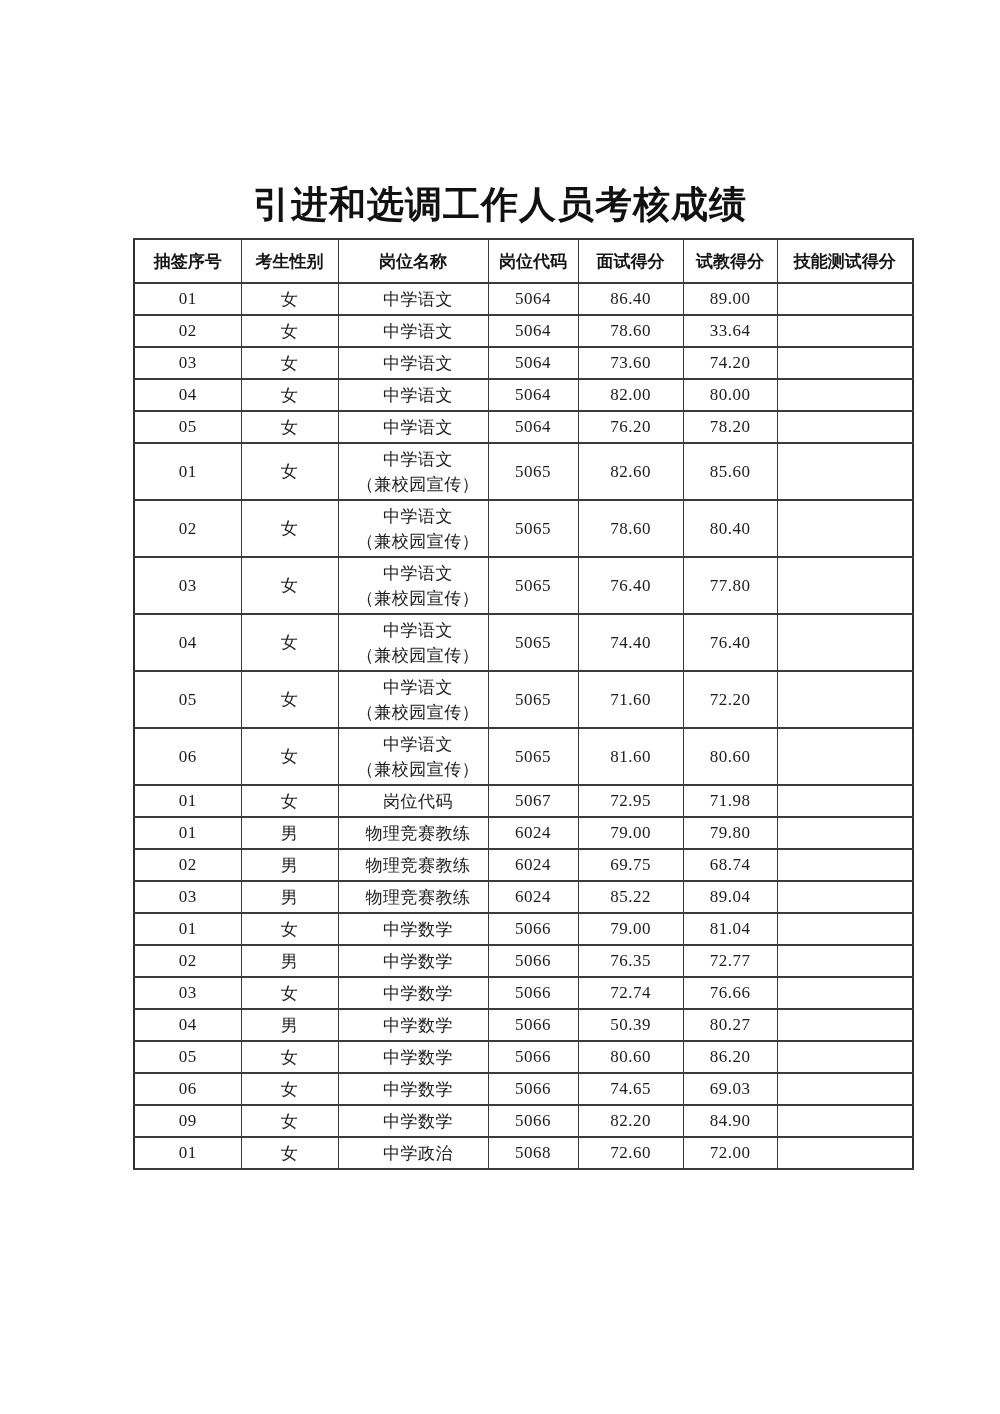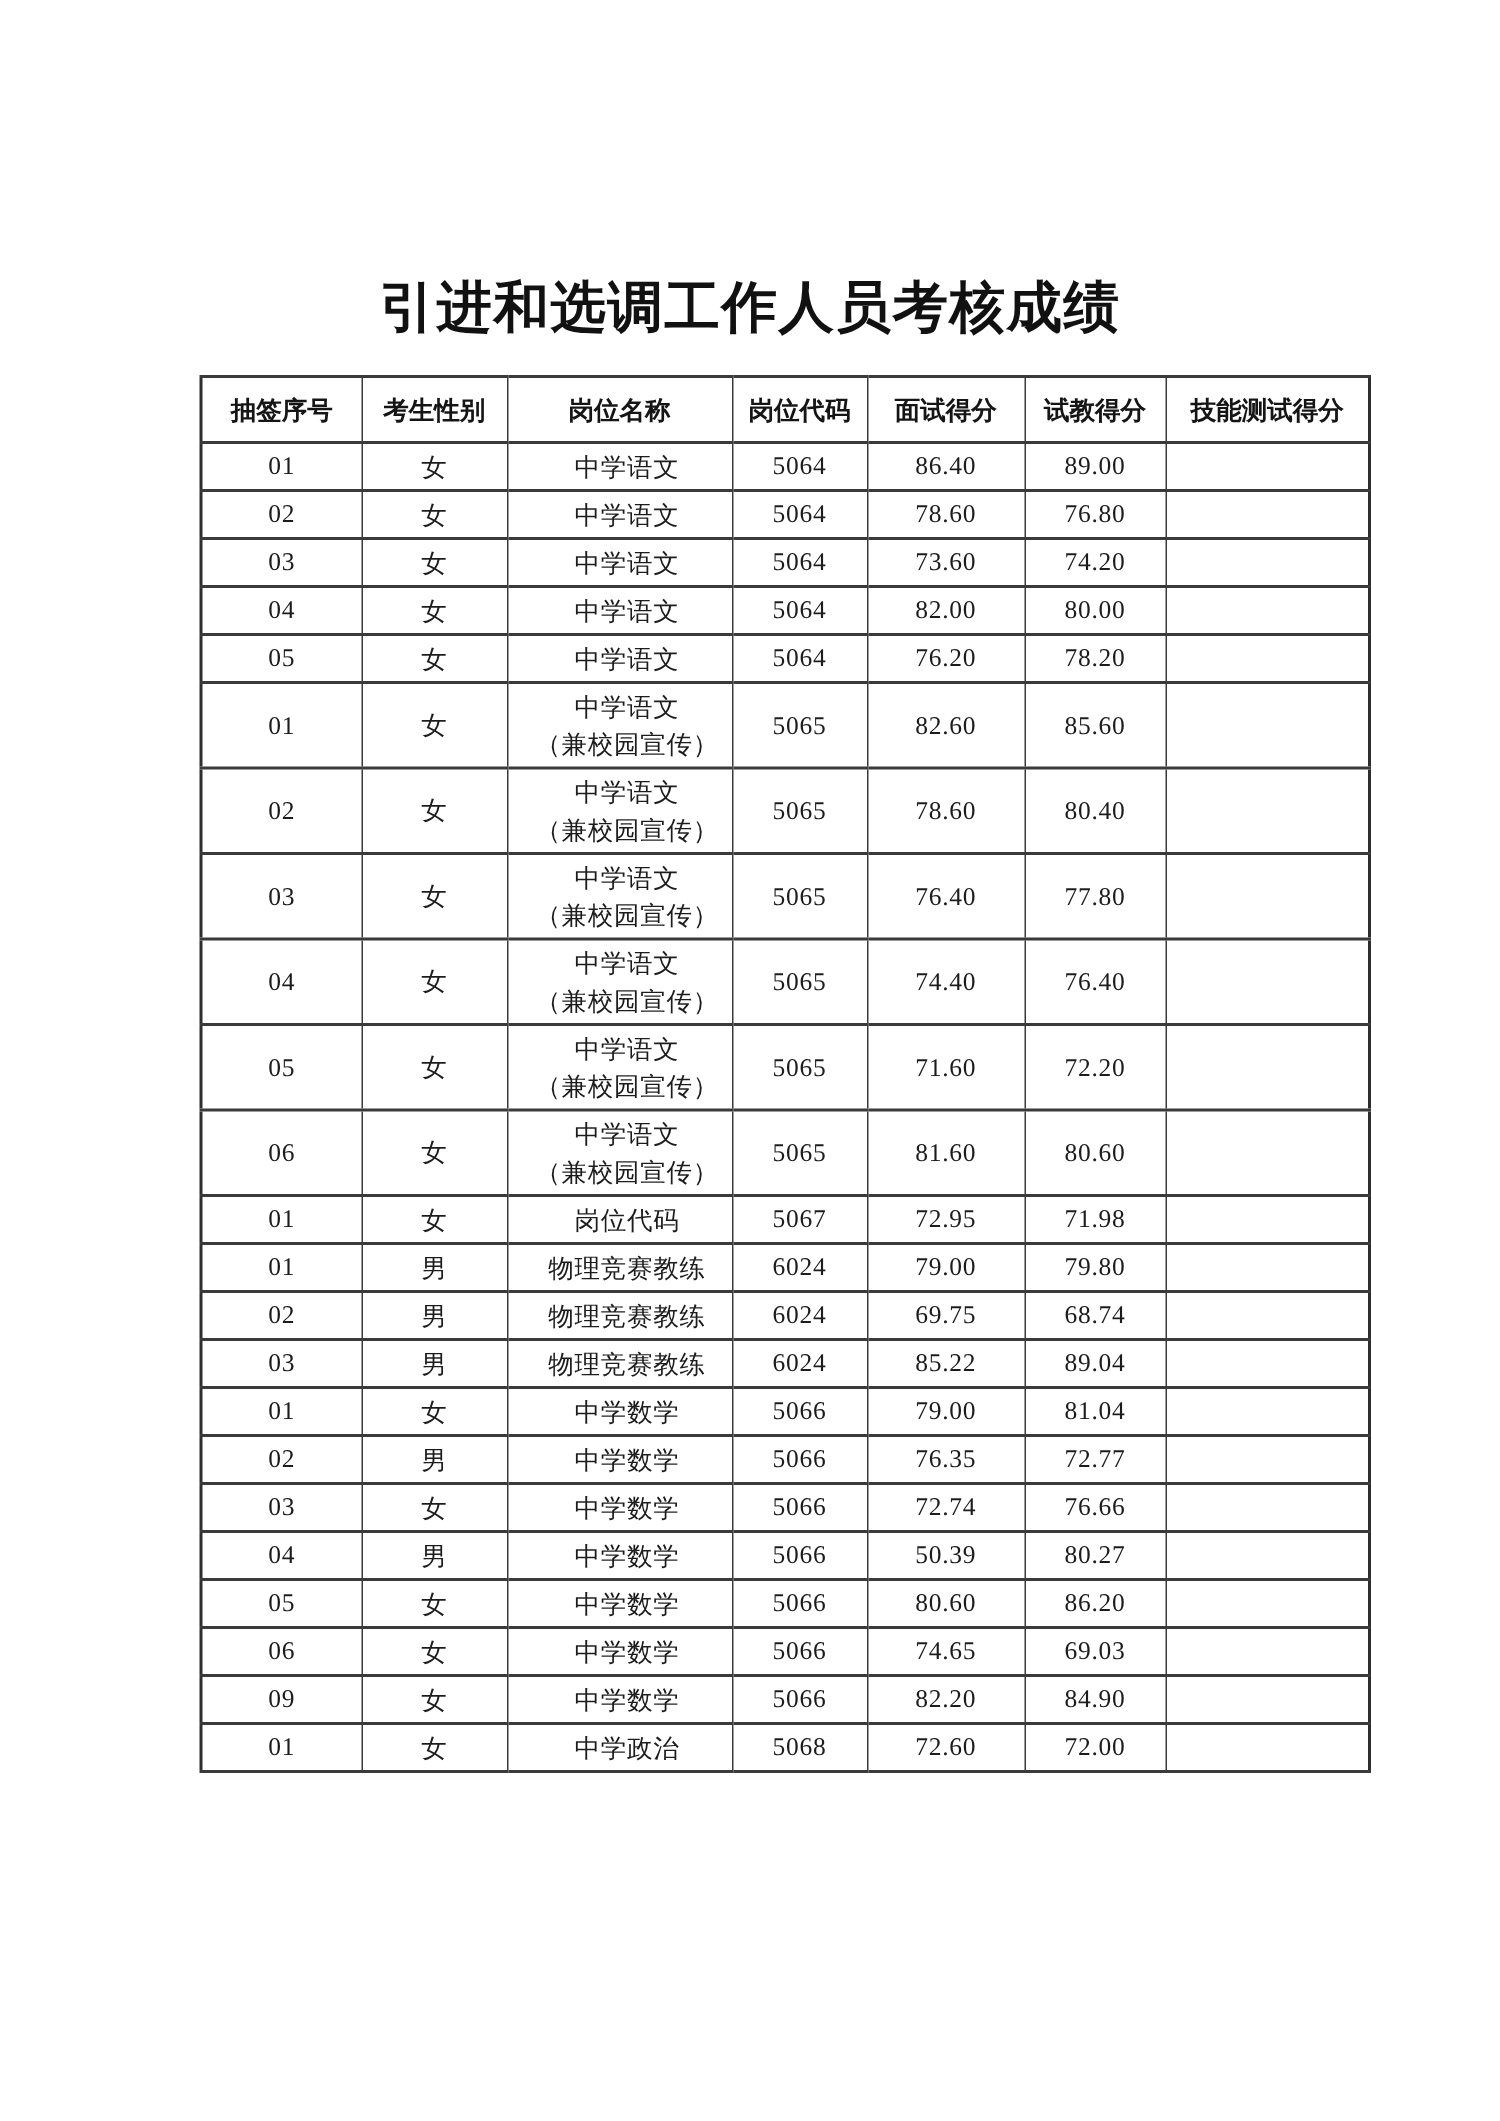--- a/index.html
+++ b/index.html
@@ -20,21 +20,21 @@
     margin: 0;
     text-align: center;
     font-size: 37px;
     font-weight: 900;
     letter-spacing: 1px;
     color: #111111;
   }
   table.score-table {
     position: absolute;
     left: 133px;
-    top: 250px;
+    top: 238px;
     width: 779px;
     border-collapse: collapse;
     table-layout: fixed;
     background: #ffffff;
   }
   table.score-table th,
   table.score-table td {
     border-left: 1px solid #3a3a3a;
     border-right: 1px solid #3a3a3a;
     border-top: 2px solid #3a3a3a;
@@ -94,21 +94,21 @@
           <td></td>
         </tr>
         <tr class="single">
           <td>02</td>
           <td>女</td>
           <td>
             <div>中学语文</div>
           </td>
           <td>5064</td>
           <td>78.60</td>
-          <td>76.80</td>
+          <td>33.64</td>
           <td></td>
         </tr>
         <tr class="single">
           <td>03</td>
           <td>女</td>
           <td>
             <div>中学语文</div>
           </td>
           <td>5064</td>
           <td>73.60</td>

